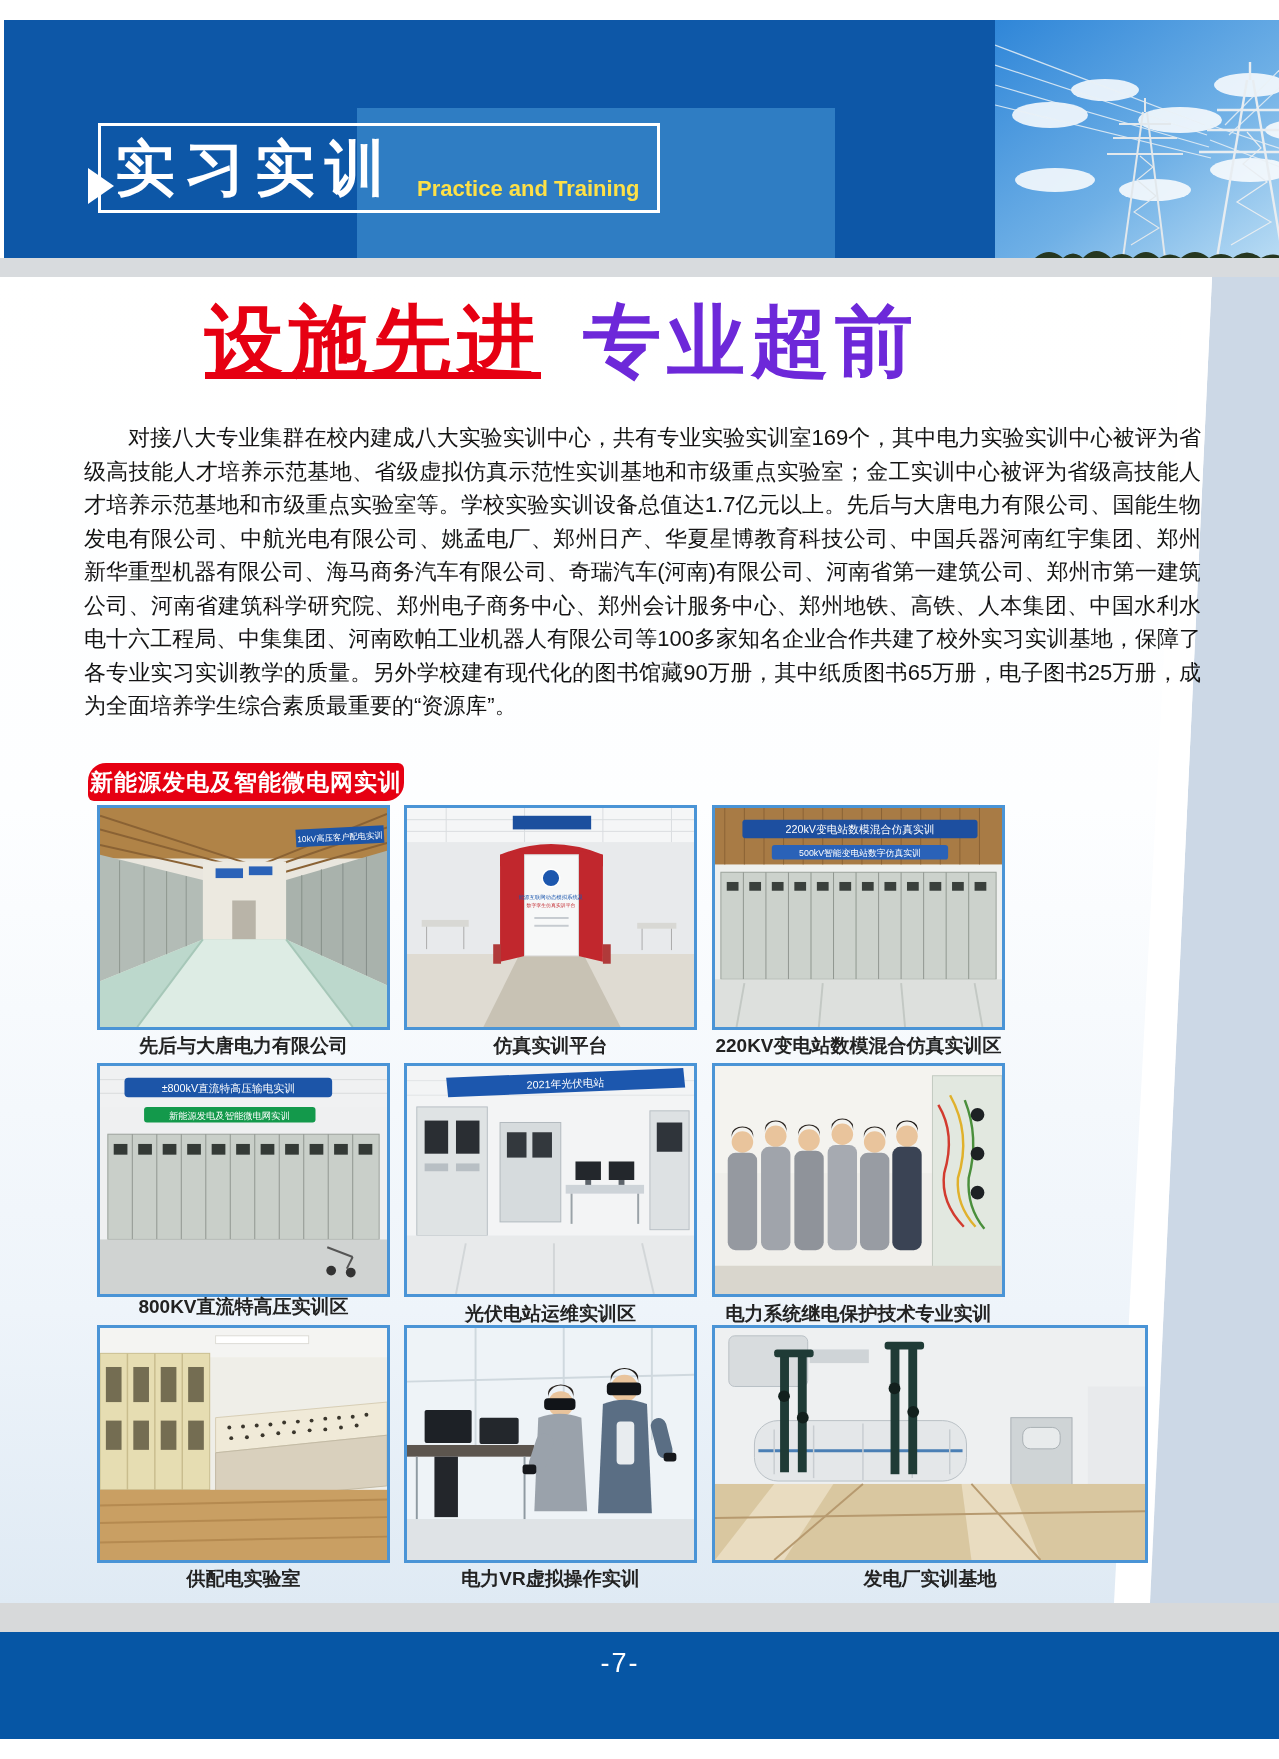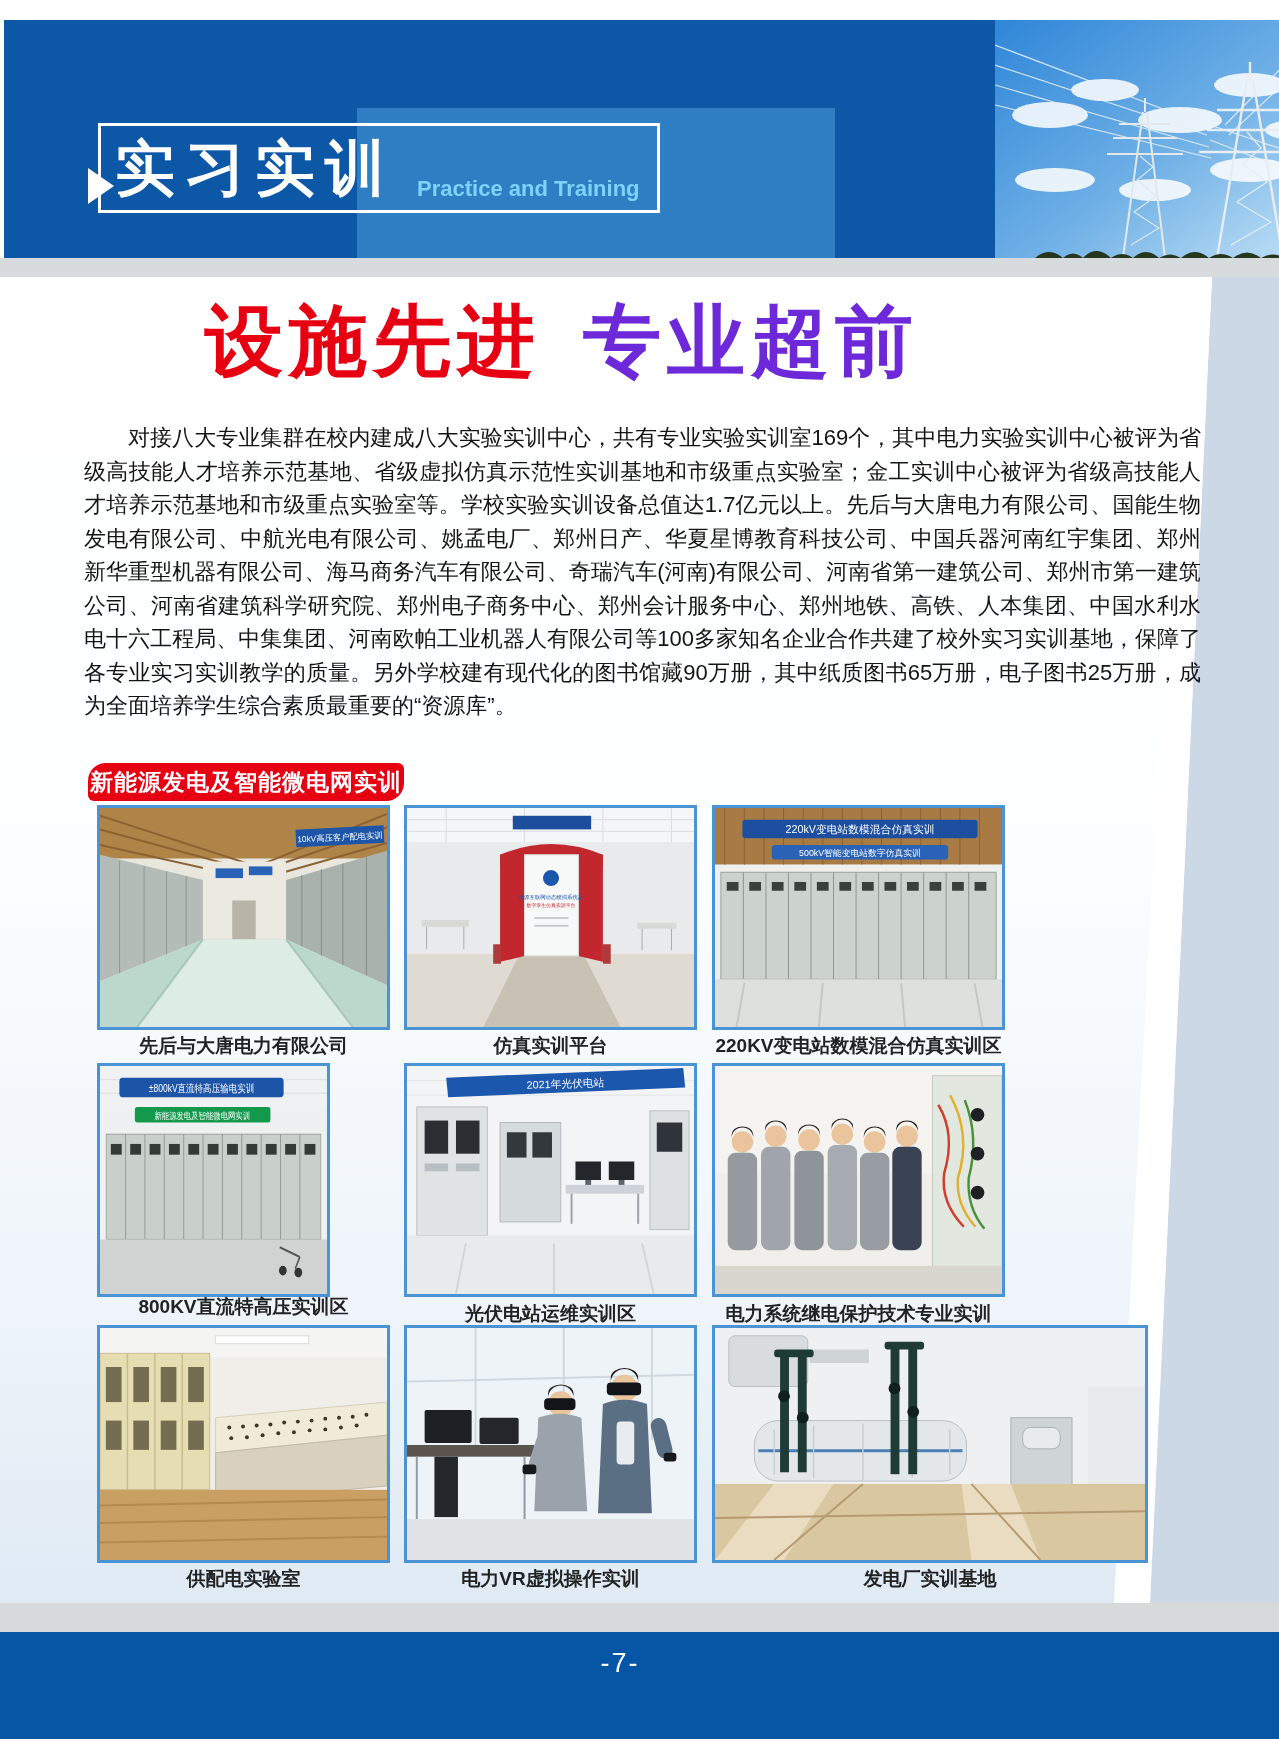--- a/index.html
+++ b/index.html
@@ -11,46 +11,46 @@
   .deco-gray{position:absolute;left:0;top:0;width:1279px;height:1759px;background:#ccd8e6;
       clip-path:polygon(1212px 277px,1279px 277px,1279px 1603px,1150px 1603px);}
   .deco-white{position:absolute;left:0;top:0;width:1279px;height:1759px;background:#ffffff;
       clip-path:polygon(1184px 277px,1212px 277px,1150px 1603px,1114px 1603px);}
   
   .header-band{position:absolute;left:4px;top:20px;width:1275px;height:238px;background:#0d57a7;padding-left:35px;}
   .header-light{position:absolute;left:353px;top:88px;width:478px;height:150px;background:#2f7dc3;}
   .title-box{position:absolute;left:94px;top:103px;width:562px;height:90px;border:3px solid #fff;box-sizing:border-box;}
   .header-title{position:absolute;left:14px;top:6px;width:400px;height:74px;line-height:74px;
       font-size:60px;font-weight:600;color:#fff;letter-spacing:10px;white-space:nowrap;}
-  .header-subtitle{position:absolute;left:316px;bottom:8px;font-size:22px;font-weight:bold;color:#7dd3fc;white-space:nowrap;}
+  .header-subtitle{position:absolute;left:316px;bottom:8px;font-size:22px;font-weight:bold;color:#fde047;white-space:nowrap;}
   .header-arrow{position:absolute;left:84px;top:148px;width:0;height:0;
       border-left:26px solid #fff;border-top:18px solid transparent;border-bottom:18px solid transparent;}
   .header-photo{position:absolute;right:0;top:0;width:319px;height:238px;overflow:hidden;}
   .strip-under-header{position:absolute;left:0;top:258px;width:1279px;height:19px;background:#d8dbde;}
   
   .main-title{position:absolute;left:0;top:290px;width:1124px;text-align:center;
       font-size:78px;font-weight:900;letter-spacing:6px;white-space:nowrap;}
-  .main-title .red{color:#e60012;}
+  .main-title .red{color:#e60012;text-decoration:underline;}
   .main-title .green{color:#6d28d9;margin-left:42px;}
   
   .intro{position:absolute;left:84px;top:421px;width:1117px;font-size:22px;line-height:33.5px;
       text-align:justify;text-indent:2em;color:#141414;}
   
   .section-banner{position:absolute;left:88px;top:763px;width:316px;height:38px;background:#e60012;
       border-radius:18px 6px 18px 6px;color:#fff;font-size:23px;font-weight:700;letter-spacing:1px;
       display:flex;align-items:center;justify-content:center;}
   
   .photo{position:absolute;border:3px solid #4a94d6;box-sizing:border-box;background:#e8ecef;overflow:hidden;}
   .photo svg{display:block;width:100%;height:100%;}
   .caption{position:absolute;text-align:center;font-size:19px;font-weight:600;color:#222;}
   
   .p-r1c1{left:97px; top:805px; width:293px;height:225px;}
   .p-r1c2{left:404px;top:805px; width:293px;height:225px;}
   .p-r1c3{left:712px;top:805px; width:293px;height:225px;}
-  .p-r2c1{left:97px; top:1063px;width:233px;height:234px;}
+  .p-r2c1{left:97px; top:1063px;width:293px;height:234px;}
   .p-r2c2{left:404px;top:1063px;width:293px;height:234px;}
   .p-r2c3{left:712px;top:1063px;width:293px;height:234px;}
   .p-r3c1{left:97px; top:1325px;width:293px;height:238px;}
   .p-r3c2{left:404px;top:1325px;width:293px;height:238px;}
   .p-r3c3{left:712px;top:1325px;width:436px;height:238px;}
   .c-r1c1{left:97px; top:1033px;width:293px;}
   .c-r1c2{left:404px;top:1033px;width:293px;}
   .c-r1c3{left:712px;top:1033px;width:293px;}
   .c-r2c1{left:97px; top:1294px;width:293px;}
   .c-r2c2{left:404px;top:1301px;width:293px;}

